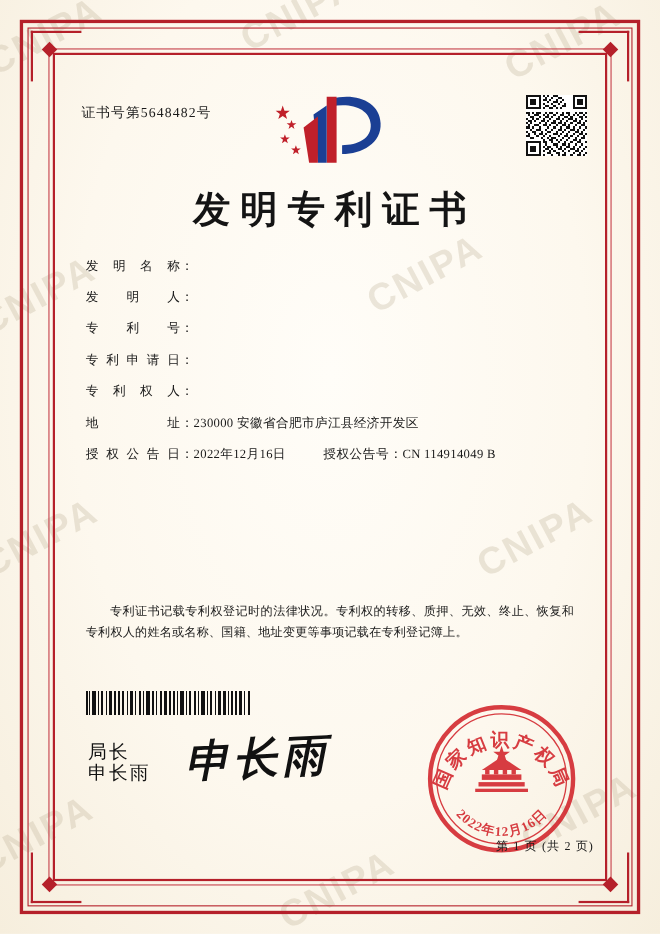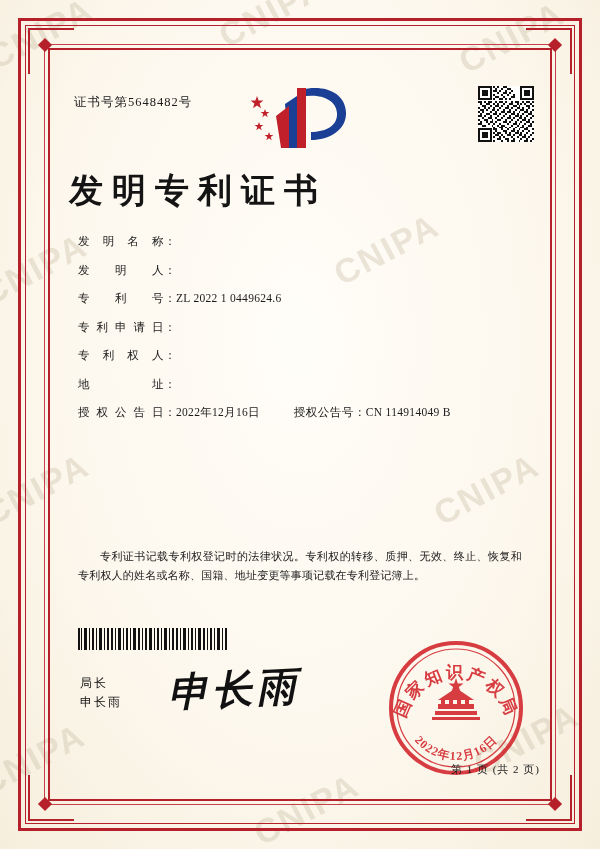--- a/index.html
+++ b/index.html
@@ -117,21 +117,21 @@
     position: absolute;
     left: 50%;
     top: 20px;
     transform: translateX(-50%);
     width: 110px; height: 72px;
   }
   .title {
     position: absolute;
     left: 0; right: 0;
     top: 106px;
-    text-align: left;
+    text-align: center;
     font-size: 34px;
     letter-spacing: 9px;
     color: #141414;
     font-family: "Liberation Serif", serif;
     font-weight: bold;
     text-indent: 9px;
   }
 
   .fields {
     position: absolute;
@@ -188,21 +188,21 @@
     position: absolute;
     left: 18px;
     top: 566px;
     width: 150px;
     height: 22px;
   }
   .sign-block {
     position: absolute;
     left: 20px;
     top: 612px;
-    font-size: 12px;
+    font-size: 17px;
     line-height: 19px;
     color: #111;
     letter-spacing: 2px;
   }
   .signature {
     position: absolute;
     left: 108px;
     top: 600px;
     font-size: 40px;
     color: #111;
@@ -522,33 +522,33 @@
         <span class="field-label">发明名称</span>
         <span class="field-colon">：</span>
       </div>
       <div class="field-row">
         <span class="field-label">发明人</span>
         <span class="field-colon">：</span>
       </div>
       <div class="field-row">
         <span class="field-label">专利号</span>
         <span class="field-colon">：</span>
-        <span class="field-value">ZL 2022 1 0449624.6</span>
       </div>
       <div class="field-row">
         <span class="field-label">专利申请日</span>
         <span class="field-colon">：</span>
       </div>
       <div class="field-row">
         <span class="field-label">专利权人</span>
         <span class="field-colon">：</span>
       </div>
       <div class="field-row">
         <span class="field-label">地址</span>
         <span class="field-colon">：</span>
+        <span class="field-value">230000 安徽省合肥市庐江县经济开发区</span>
       </div>
       <div class="field-row dual">
         <span class="field-label">授权公告日</span>
         <span class="field-colon">：</span>
         <span class="field-value">2022年12月16日</span>
         <span class="field-inline-label">授权公告号</span>
         <span class="field-colon">：</span>
         <span class="field-value">CN 114914049 B</span>
       </div>
     </div>

